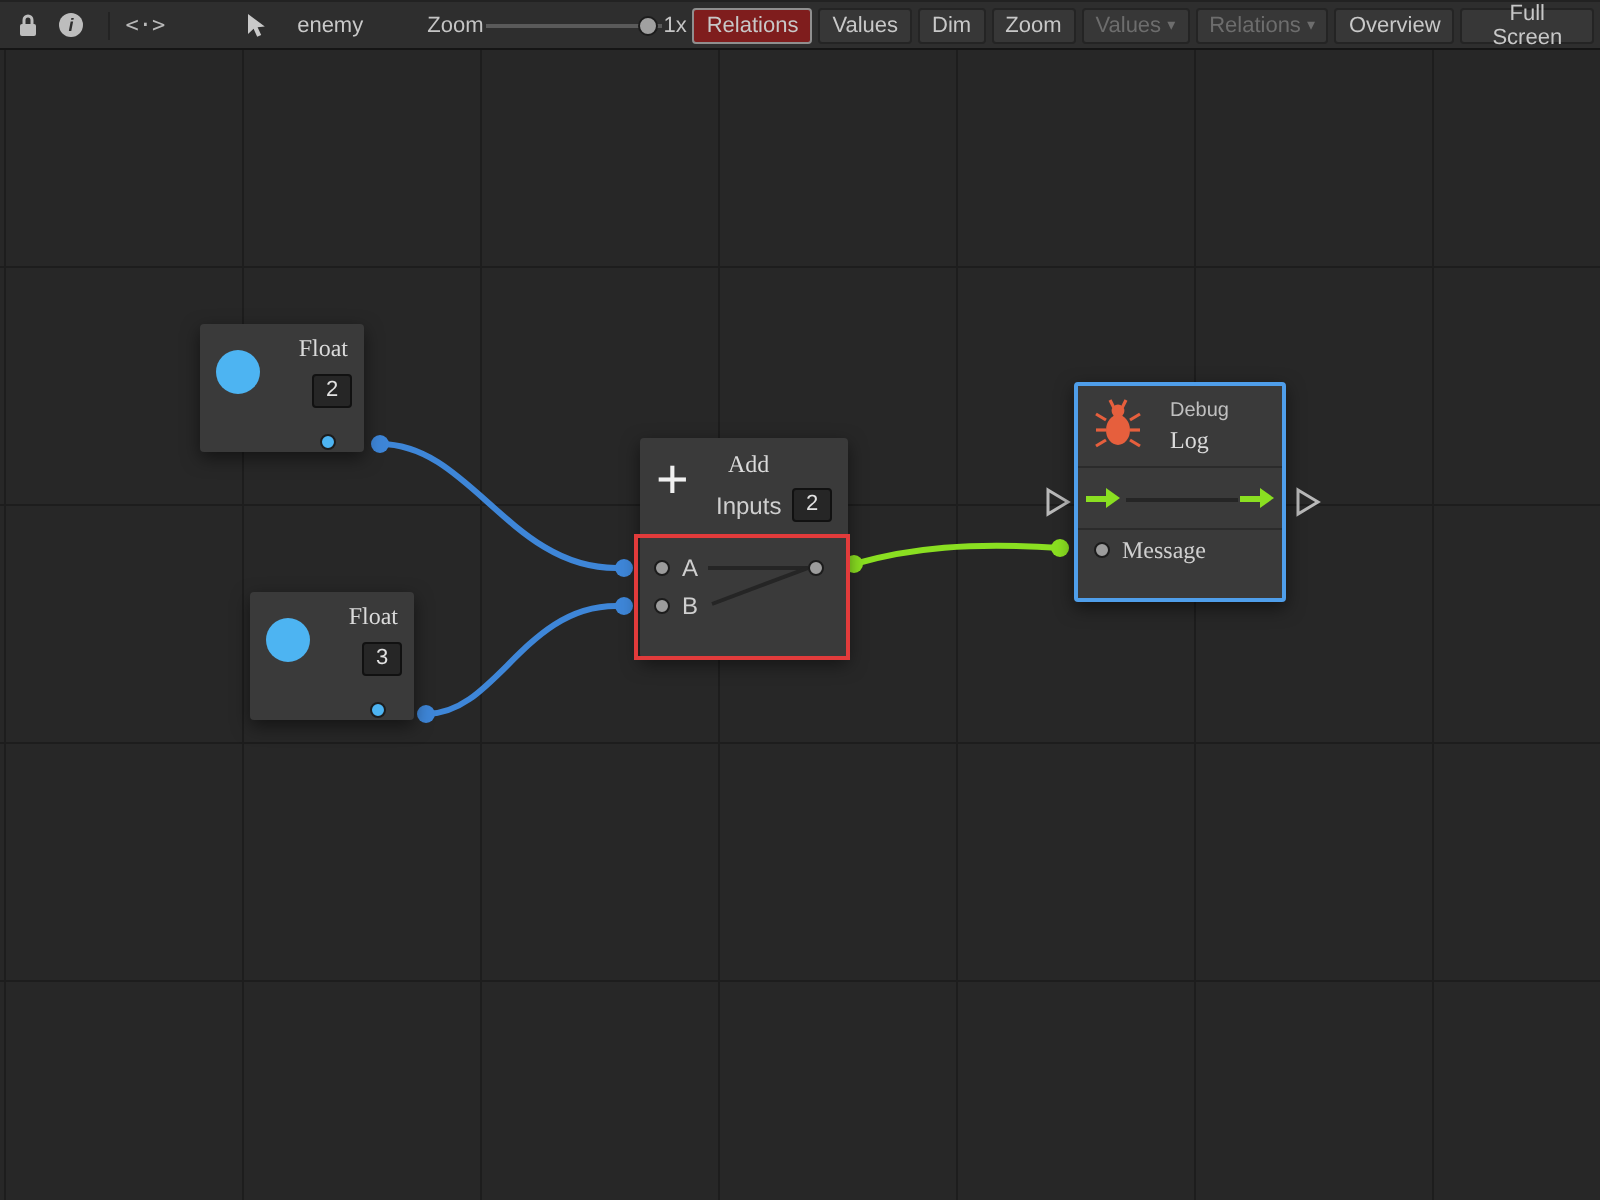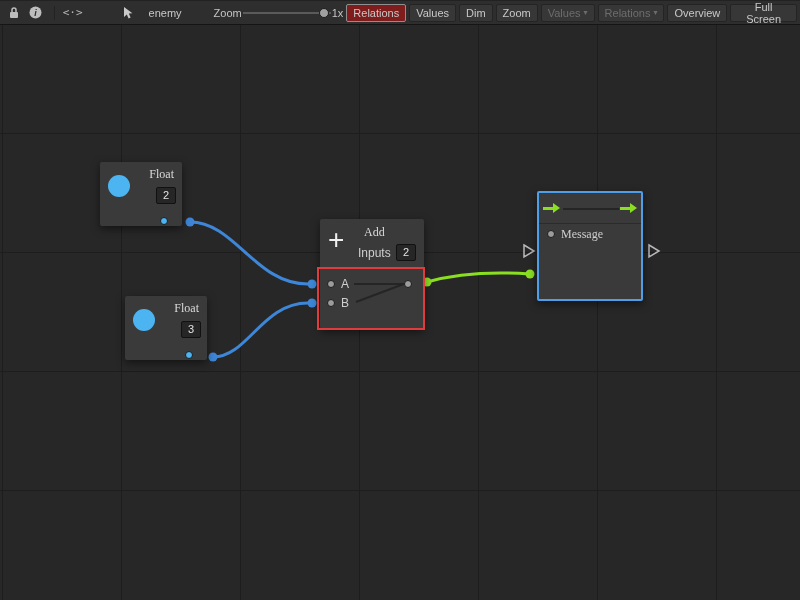--- a/index.html
+++ b/index.html
@@ -180,20 +180,38 @@
         <span class="port-label" style="left:21px;top:8px;">A</span>
         <div class="port-dot gray" style="left:7px;top:30px;"></div>
         <span class="port-label" style="left:21px;top:27px;">B</span>
         <div class="port-dot gray" style="left:84px;top:11px;"></div>
       </div>
     </div>
 
     <div class="selection-red"></div>
 
     <div class="node debug-node">
+      <div class="debug-header">
+        <svg width="24" height="26" viewBox="0 0 24 26" style="position:absolute;left:8px;top:6px;">
+          <g stroke="var(--bug_orange,#e65f3d)" stroke-width="1.6">
+            <line x1="6" y1="11" x2="1" y2="8"></line>
+              <line x1="6" y1="16" x2="1" y2="16"></line>
+              <line x1="6" y1="21" x2="1" y2="24"></line>
+            <line x1="18" y1="11" x2="23" y2="8"></line>
+              <line x1="18" y1="16" x2="23" y2="16"></line>
+              <line x1="18" y1="21" x2="23" y2="24"></line>
+            <line x1="10" y1="5" x2="8" y2="1"></line>
+              <line x1="14" y1="5" x2="16" y2="1"></line>
+          </g>
+          <circle cx="12" cy="6.5" r="3.2" fill="var(--bug_orange,#e65f3d)"></circle>
+          <ellipse cx="12" cy="16" rx="6" ry="7.5" fill="var(--bug_orange,#e65f3d)"></ellipse>
+        </svg>
+        <span class="small-label" style="left:46px;top:7px;">Debug</span>
+        <span class="node-title" style="left:46px;top:20px;">Log</span>
+      </div>
       <div class="debug-flow">
         <div class="rel-line" style="left:24px;top:15px;width:56px;"></div>
         <div class="flow-arrow" style="left:4px;"></div>
         <div class="flow-arrow" style="left:81px;"></div>
       </div>
       <div class="debug-message">
         <div class="port-dot gray" style="left:8px;top:6px;"></div>
         <span class="port-label" style="left:22px;top:3px;">Message</span>
       </div>
     </div>

